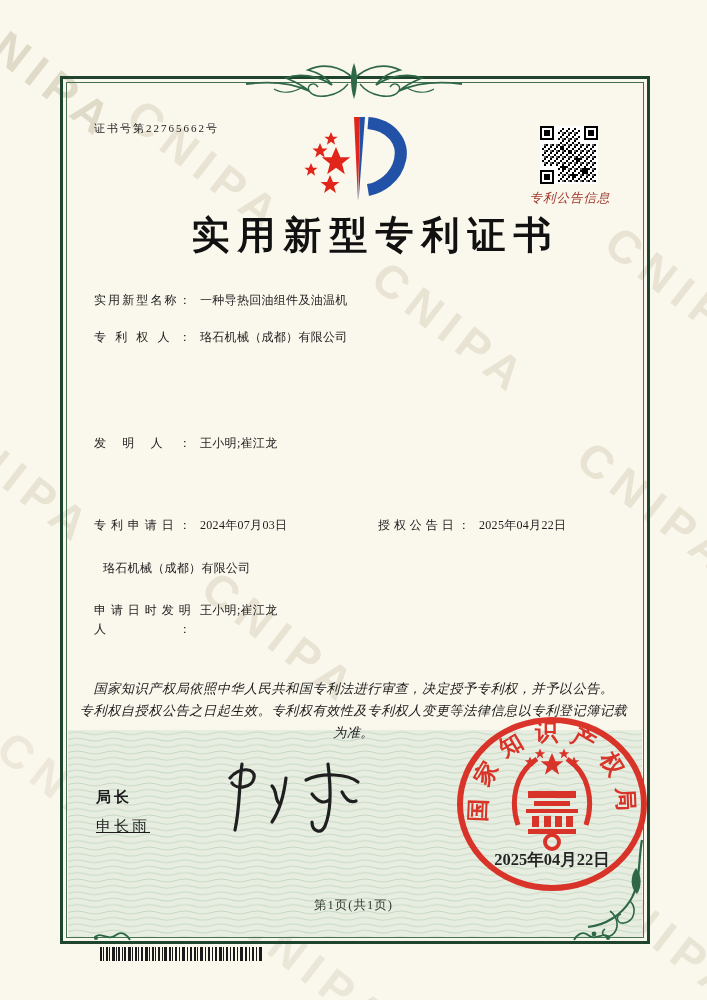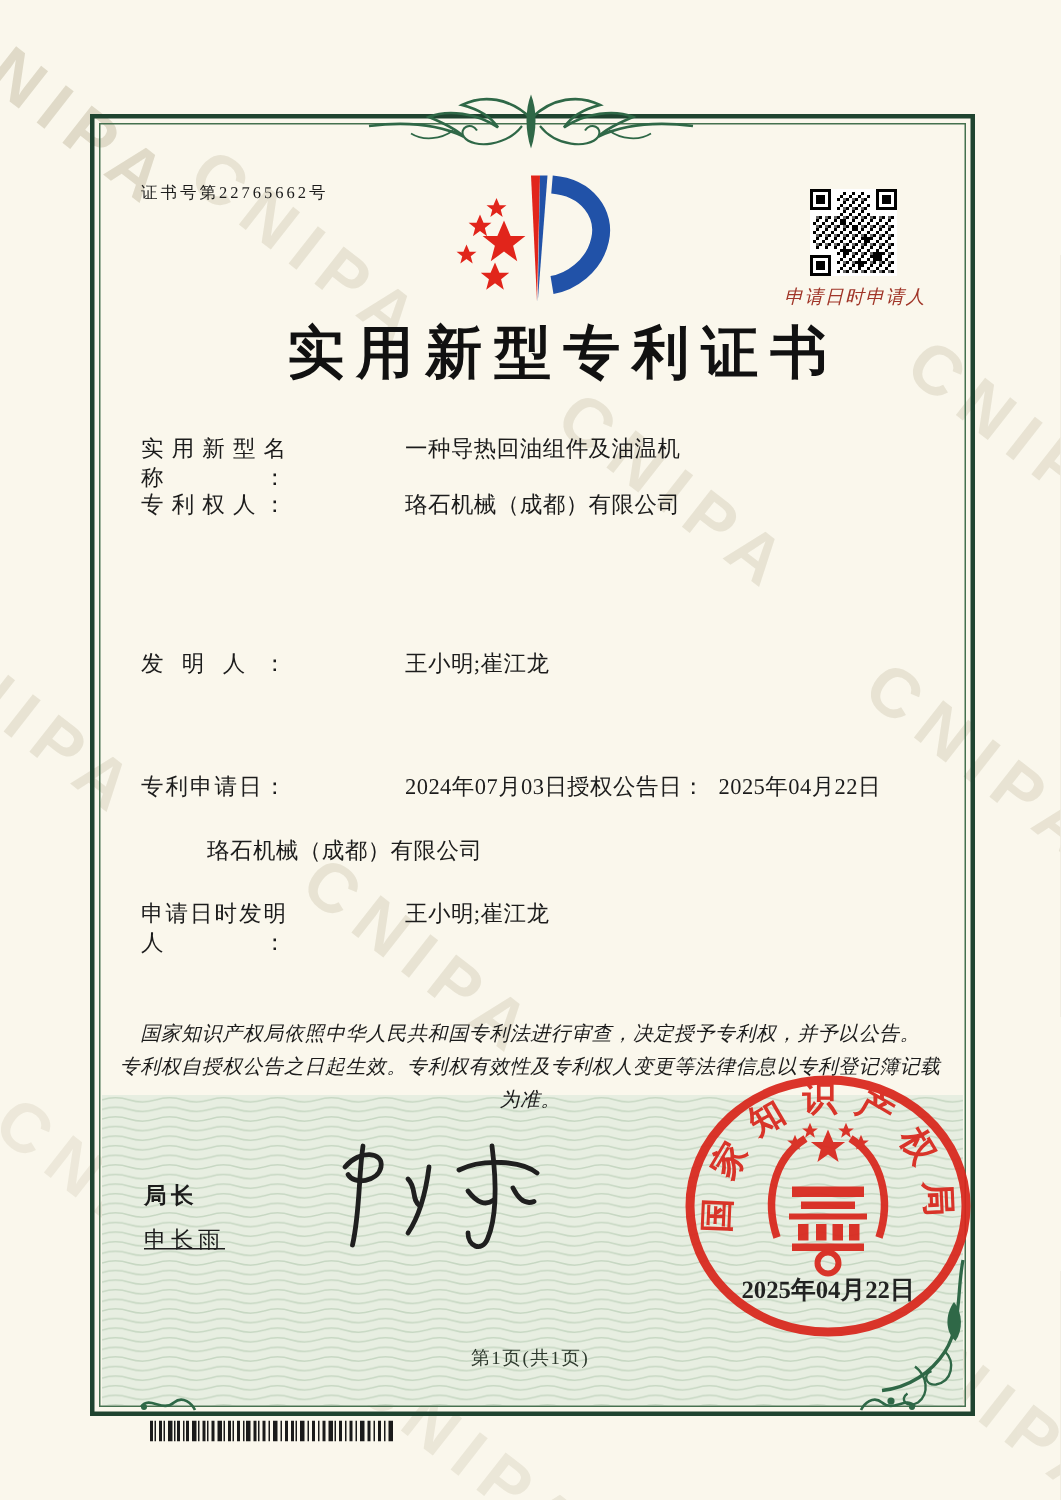--- a/index.html
+++ b/index.html
@@ -18,22 +18,22 @@
   .orn{position:absolute;z-index:4;}
   
   .cert-number{position:absolute;left:94px;top:121px;z-index:5;font-size:11px;letter-spacing:2px;}
   .logo{position:absolute;left:291px;top:110px;width:132px;height:98px;z-index:5;}
   .qr{position:absolute;left:540px;top:126px;width:58px;height:58px;z-index:5;}
   .qr-caption{position:absolute;left:522px;top:190px;width:96px;z-index:5;text-align:center;
       font-size:12.5px;font-style:italic;color:#A03528;letter-spacing:1px;}
   .title{position:absolute;left:0;right:0;top:210px;z-index:5;text-align:center;
       font-size:38px;font-weight:bold;letter-spacing:8px;color:#111;margin-left:44px;}
   
-  .frow{position:absolute;left:94px;width:524px;display:flex;z-index:5;font-size:15px;
-      letter-spacing:.3px;line-height:19px;gap:35px;}
+  .frow{position:absolute;left:94px;width:524px;display:flex;z-index:5;font-size:12px;
+      letter-spacing:.3px;line-height:19px;}
   .flabel{display:inline-block;flex:none;width:97px;text-align:justify;text-align-last:justify;}
   .fgap{flex:none;width:9px;}
   .fv-wrap{width:430px;}
   .fgroup2{position:absolute;left:284px;top:0;display:flex;}
   .flabel2{display:inline-block;flex:none;width:92px;text-align:justify;text-align-last:justify;}
   
   .statement{position:absolute;left:78px;right:78px;top:678px;z-index:5;text-align:center;
       font-size:13.2px;font-style:italic;line-height:22px;color:#1b1b1b;letter-spacing:.5px;}
   
   .director-title{position:absolute;left:96px;top:788px;z-index:5;font-size:15px;letter-spacing:3px;font-weight:bold;}
@@ -148,21 +148,21 @@
       <path d="M0,22h7v7h-7z M1,23v5h5v-5z" fill-rule="evenodd"></path>
         <rect x="2" y="24" width="3" height="3"></rect>
       <rect x="10" y="10" width="2" height="2"></rect>
         <rect x="14" y="12" width="2" height="2"></rect>
       <rect x="18" y="16" width="2" height="2"></rect>
         <rect x="11" y="20" width="2" height="2"></rect>
       <rect x="21" y="21" width="3" height="3"></rect>
         <rect x="16" y="24" width="2" height="2"></rect>
     </g>
   </svg>
-  <div class="qr-caption">申请日时申请人</div>
+  <div class="qr-caption">专利公告信息</div>
 
   <div class="title">实用新型专利证书</div>
 
   <div class="frow" style="top:291px">
     <span class="flabel">实用新型名称：</span>
       <span class="fgap"></span>
     <span class="fvalue">一种导热回油组件及油温机</span>
   </div>
   <div class="frow" style="top:328px">
     <span class="flabel">专利权人：</span>

